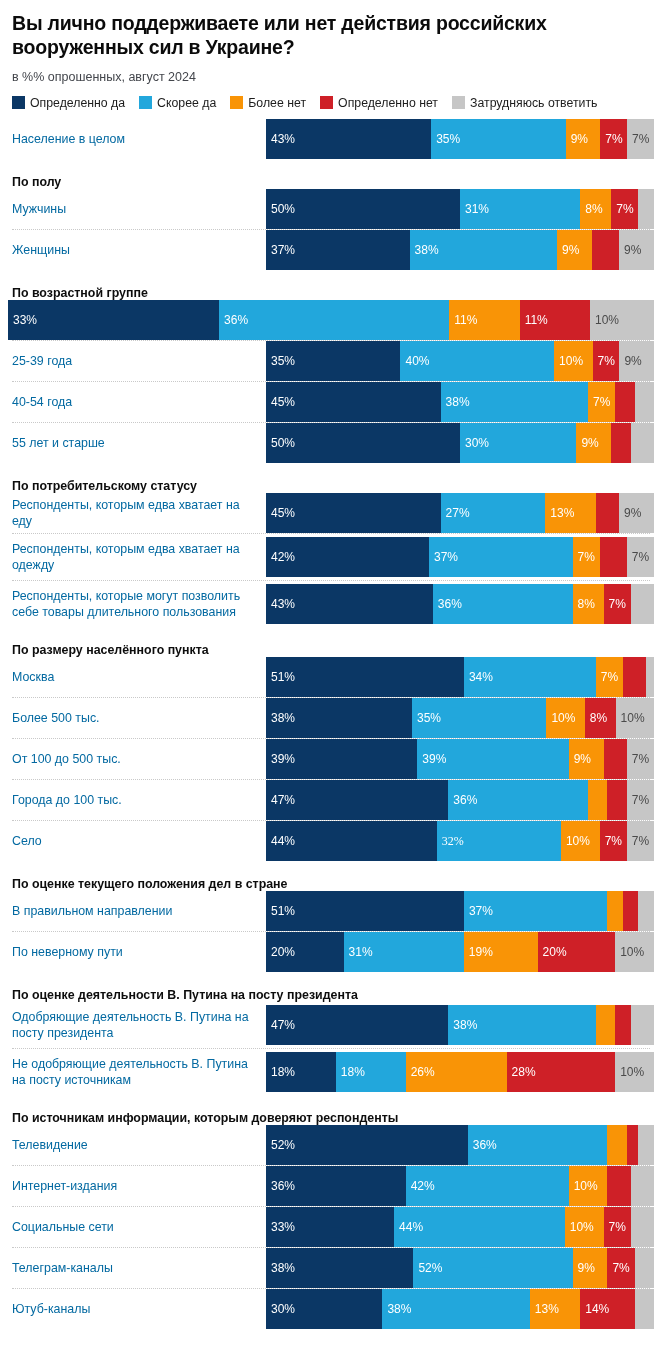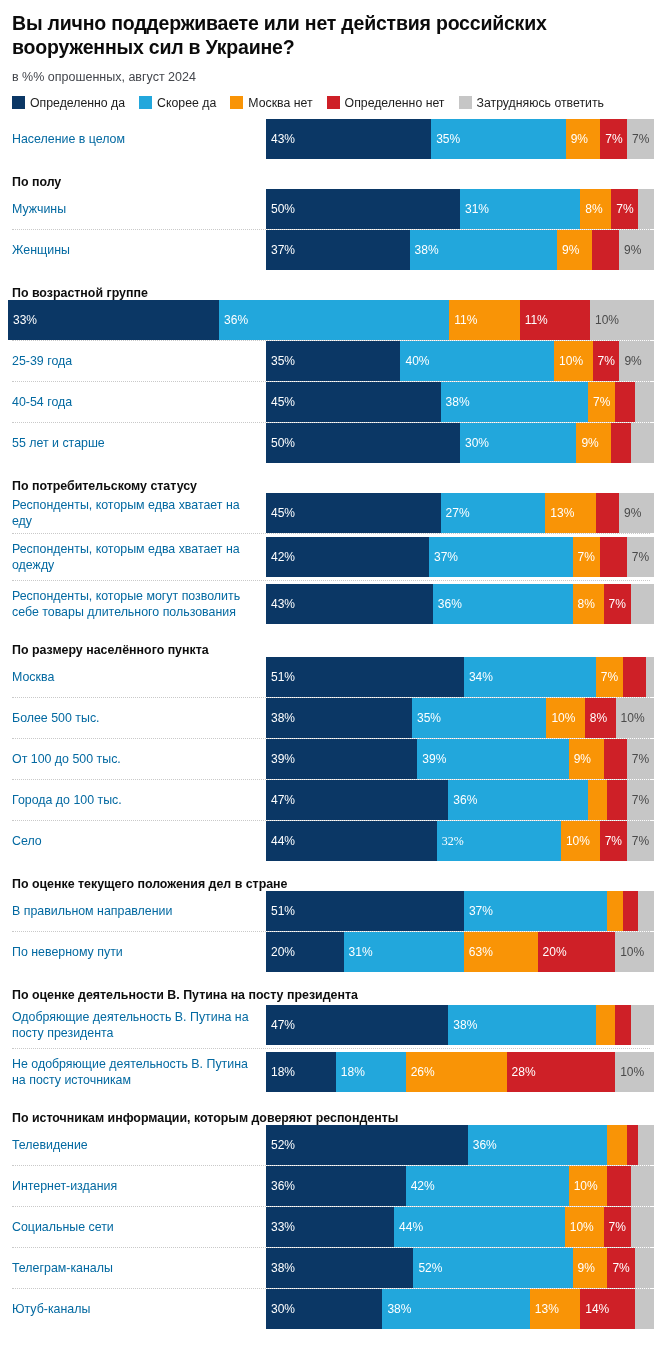--- a/index.html
+++ b/index.html
@@ -158,21 +158,21 @@
       <div class="legend-item">
         <span class="legend-swatch" style="background: rgb(11, 55, 101);"></span>
         <span class="legend-label">Определенно да</span>
       </div>
       <div class="legend-item">
         <span class="legend-swatch" style="background: rgb(34, 167, 220);"></span>
         <span class="legend-label">Скорее да</span>
       </div>
       <div class="legend-item">
         <span class="legend-swatch" style="background: rgb(249, 148, 6);"></span>
-        <span class="legend-label">Москва нет</span>
+        <span class="legend-label">Более нет</span>
       </div>
       <div class="legend-item">
         <span class="legend-swatch" style="background: rgb(206, 32, 39);"></span>
         <span class="legend-label">Определенно нет</span>
       </div>
       <div class="legend-item">
         <span class="legend-swatch" style="background: rgb(198, 198, 198);"></span>
         <span class="legend-label">Затрудняюсь ответить</span>
       </div>
     </div>
@@ -482,21 +482,21 @@
       <div class="row">
         <div class="row-label">По неверному пути</div>
         <div class="bar-wrap">
           <div class="seg" style="width: 20%; background: rgb(11, 55, 101);">
             <span class="seg-label light">20%</span>
           </div>
           <div class="seg" style="width: 31%; background: rgb(34, 167, 220);">
             <span class="seg-label light">31%</span>
           </div>
           <div class="seg" style="width: 19%; background: rgb(249, 148, 6);">
-            <span class="seg-label light">63%</span>
+            <span class="seg-label light">19%</span>
           </div>
           <div class="seg" style="width: 20%; background: rgb(206, 32, 39);">
             <span class="seg-label light">20%</span>
           </div>
           <div class="seg" style="width: 10%; background: rgb(198, 198, 198);">
             <span class="seg-label dark">10%</span>
           </div>
         </div>
       </div>
       <div class="group-header">По оценке деятельности В. Путина на посту президента</div>

